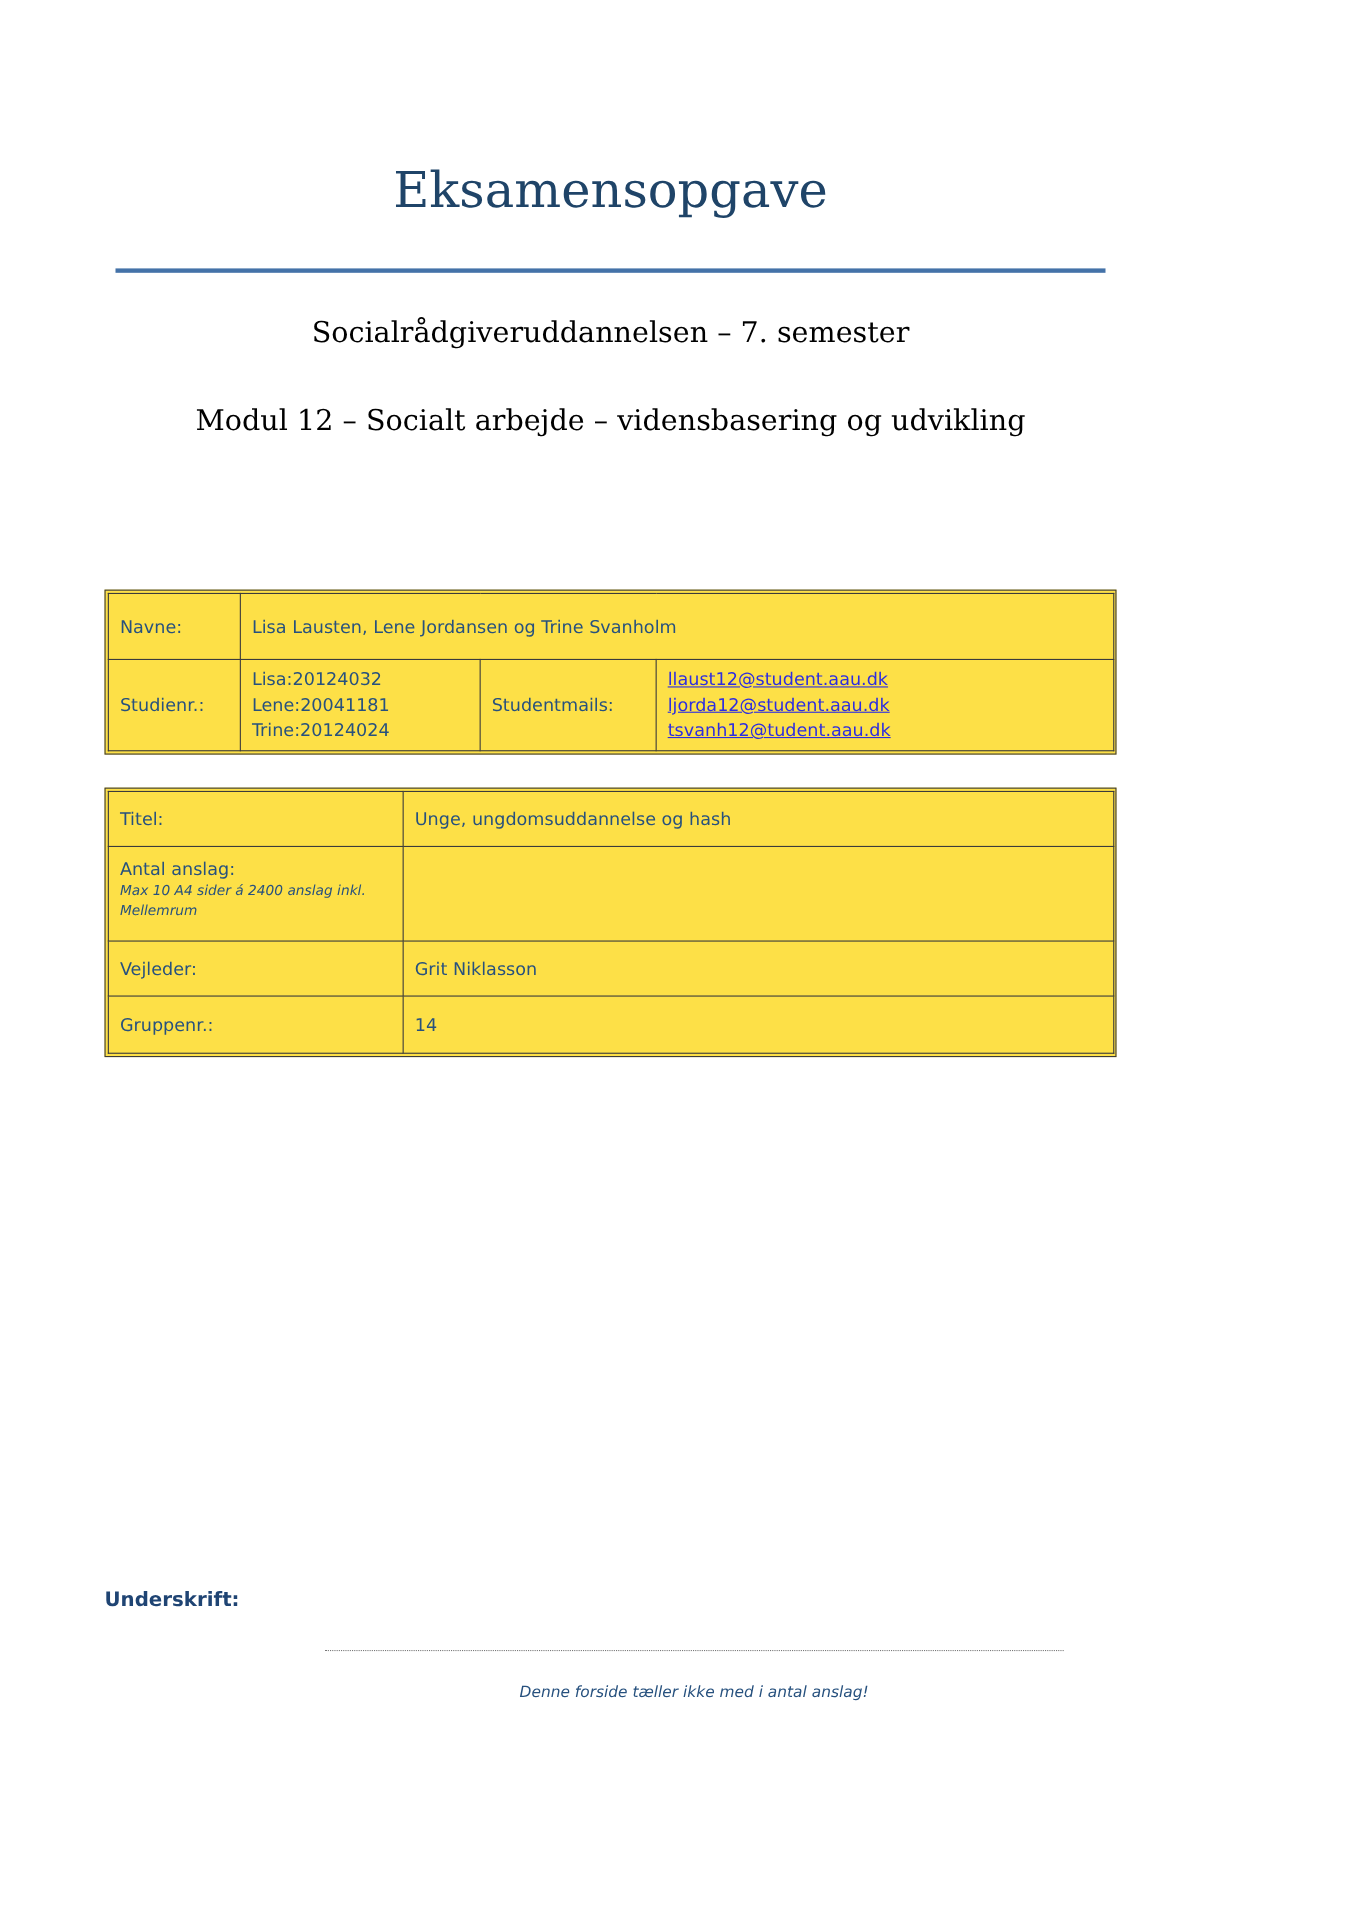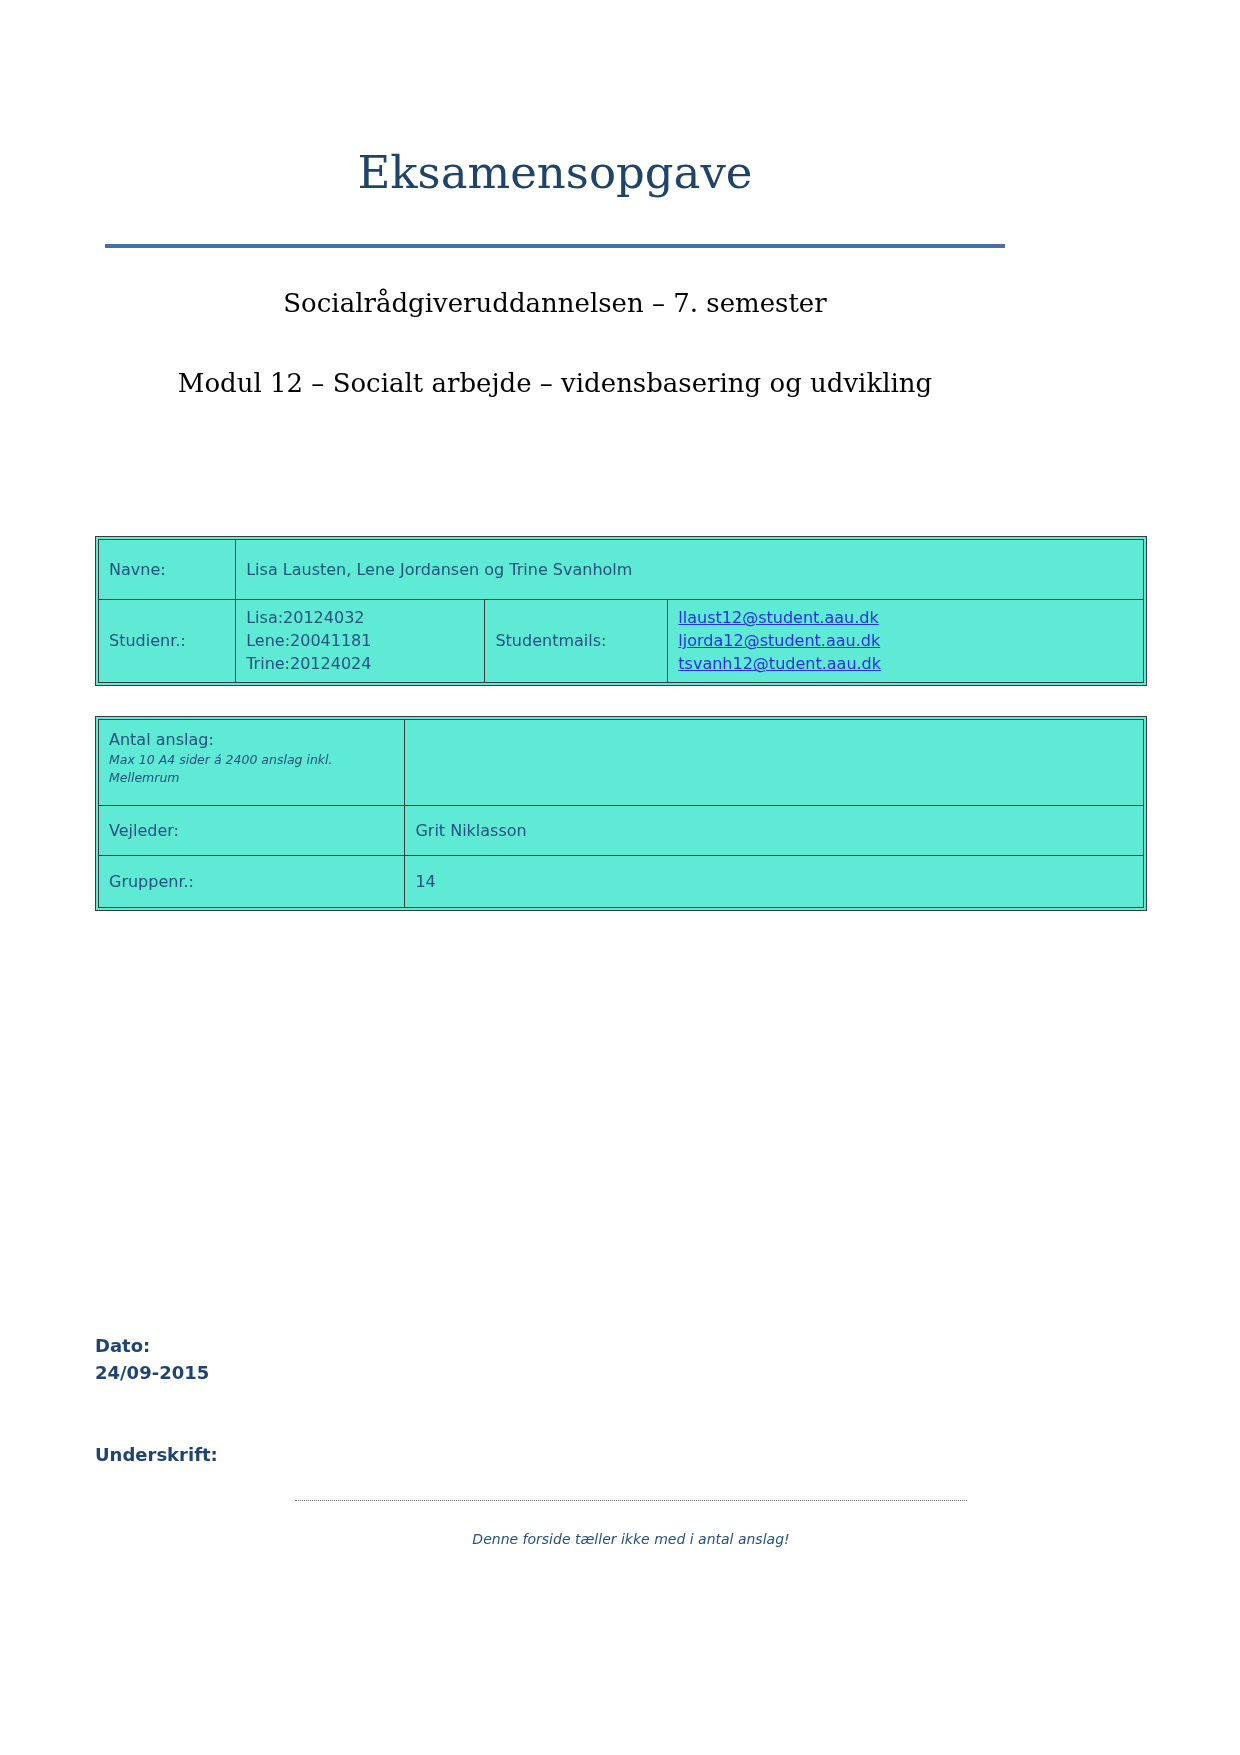--- a/index.html
+++ b/index.html
@@ -39,24 +39,24 @@
     font-size: 26px;
     color: #000000;
   }
   .subtitle-1 { top: 288px; }
   .subtitle-2 { top: 368px; }
 
   
   .tbl-wrap {
     position: absolute;
     left: 95px;
-    width: 1052px;
+    width: 920px;
     border: 1px solid #3b3b3b;
     padding: 2px;
-    background: #5eead4;
+    background: #fde047;
   }
   .tbl-wrap-1 { top: 536px; }
   .tbl-wrap-2 { top: 716px; }
   table {
     border-collapse: collapse;
     width: 100%;
     table-layout: fixed;
   }
   td {
     border: 1px solid #3b3b3b;
@@ -170,20 +170,24 @@
       </table>
   </div>
 
   <div class="tbl-wrap tbl-wrap-2">
     <table>
       <colgroup>
         <col style="width:268px">
           <col style="width:646px">
       </colgroup>
       <tbody>
+          <tr class="t2-row-titel">
+        <td>Titel:</td>
+        <td>Unge, ungdomsuddannelse og hash</td>
+      </tr>
       <tr class="t2-row-anslag">
         <td>
           <span class="stack-line">Antal anslag:</span>
           <span class="cell-sub-note">
             <span class="stack-line">Max 10 A4 sider á 2400 anslag inkl.</span>
             <span class="stack-line">Mellemrum</span>
           </span>
         </td>
         <td></td>
       </tr>
@@ -192,24 +196,20 @@
         <td>Grit Niklasson</td>
       </tr>
       <tr class="t2-row-gruppenr">
         <td>Gruppenr.:</td>
         <td>14</td>
       </tr>
     </tbody>
       </table>
   </div>
 
-  <div class="content dato-block abs">
-    <span class="stack-line">Dato:</span>
-    <span class="stack-line">24/09-2015</span>
-  </div>
 
   <div class="content underskrift abs">Underskrift:</div>
 
   <div class="signature-area">
     <div class="signature-line"></div>
     <div class="sig-note">Denne forside tæller ikke med i antal anslag!</div>
   </div>
 
 </div>
 

